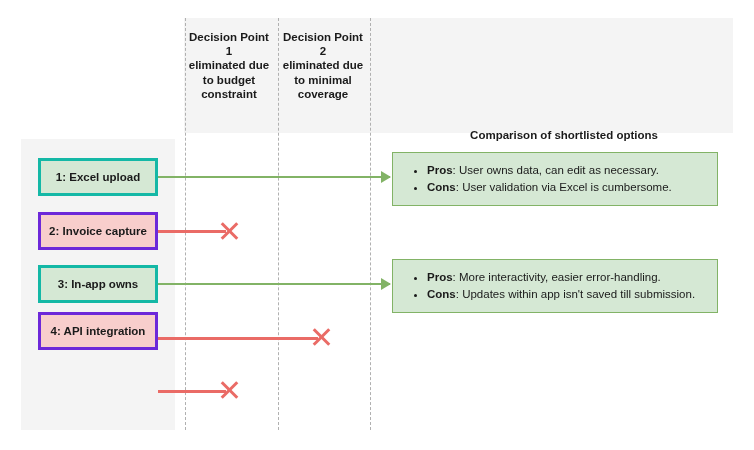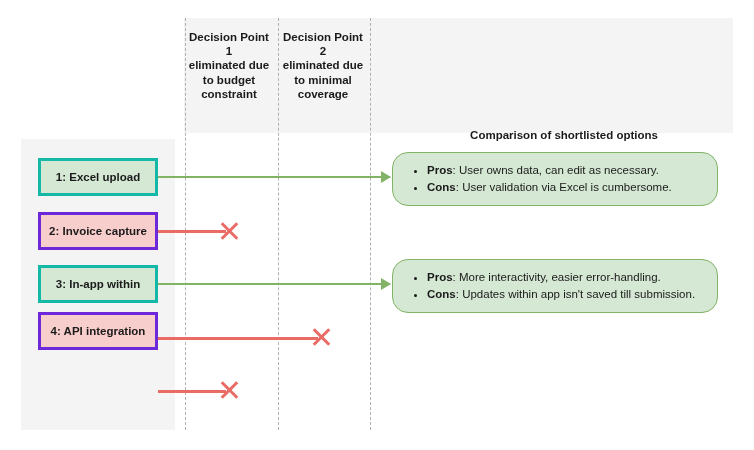--- a/index.html
+++ b/index.html
@@ -146,21 +146,21 @@
   .xmark::after  { transform: rotate(-45deg); }
 
   
   .pc {
     position: absolute;
     left: 392px;
     width: 326px;
     box-sizing: border-box;
     background: #d5e8d4;
     border: 1px solid #82b366;
-    border-radius: 16px;
+    border-radius: 0;
     padding: 9px 10px 9px 8px;
   }
   .pc ul {
     margin: 0;
     padding: 0 0 0 26px;
     list-style: disc;
   }
   .pc li {
     font-size: 11.5px;
     line-height: 17px;
@@ -204,21 +204,21 @@
   <div class="xmark" style="left:310px; top:326px;"></div>
   <div class="xmark" style="left:218px; top:379px;"></div>
 
   <div class="opt green" style="top:158px;">
     <span>1: Excel upload</span>
   </div>
   <div class="opt red" style="top:212px;">
     <span>2: Invoice capture</span>
   </div>
   <div class="opt green" style="top:265px;">
-    <span>3: In-app within</span>
+    <span>3: In-app owns</span>
   </div>
   <div class="opt red" style="top:312px;">
     <span>4: API integration</span>
   </div>
 
   <div class="pc" style="top:152px;">
     <ul>
       <li><b>Pros</b><span>: User owns data, can edit as necessary.</span></li>
       <li><b>Cons</b><span>: User validation via Excel is cumbersome.</span></li>
     </ul>

